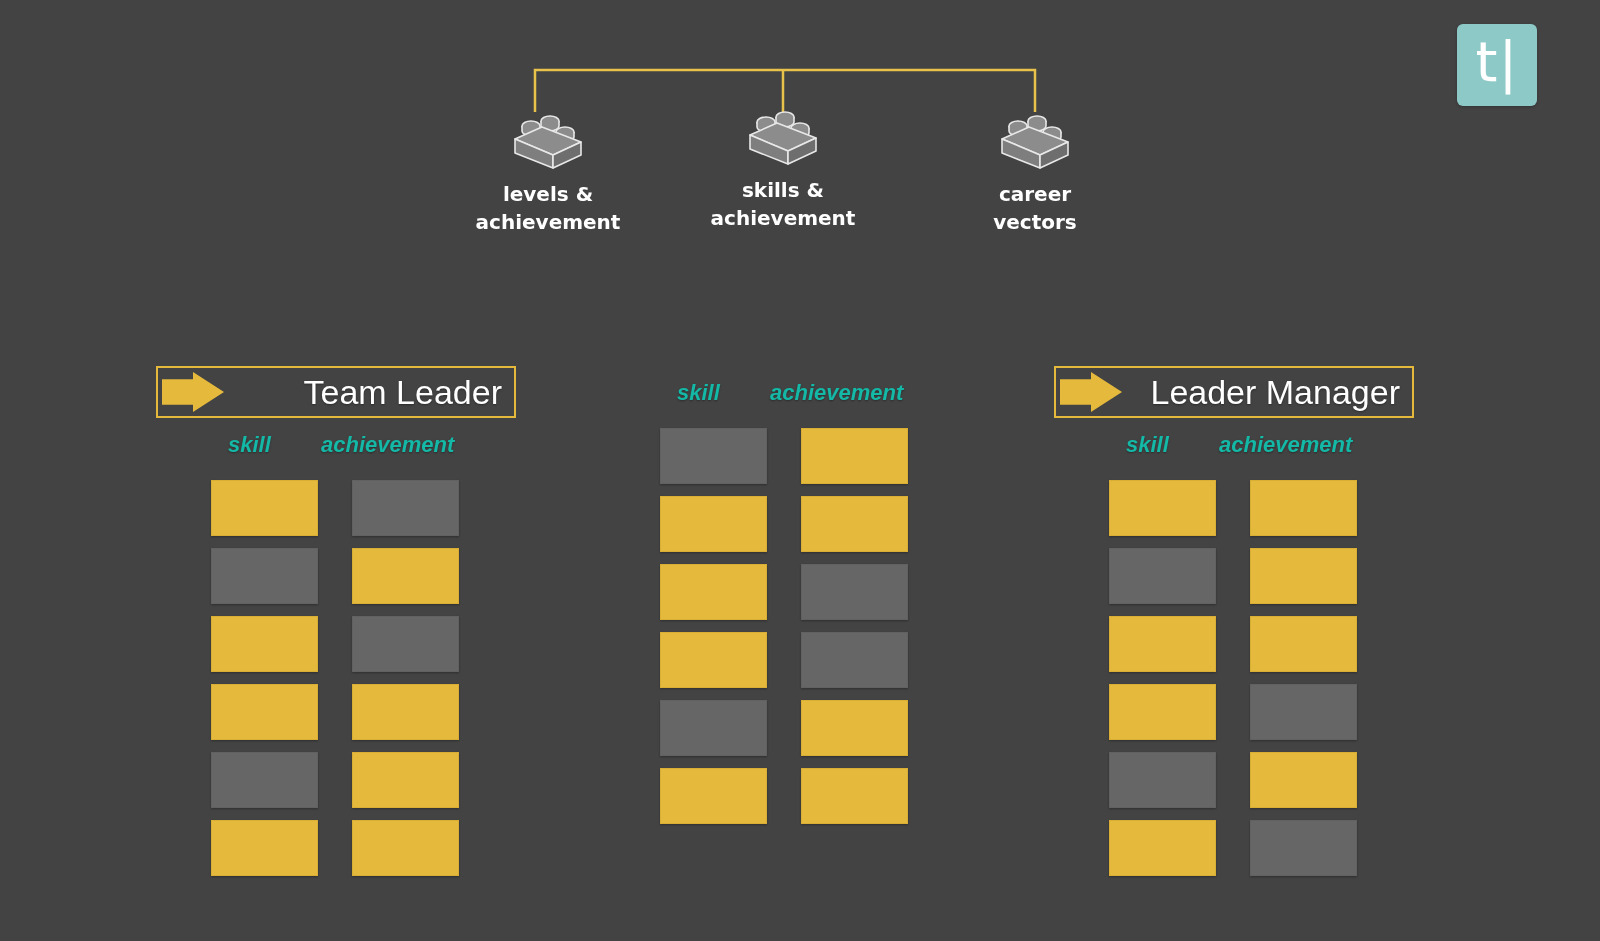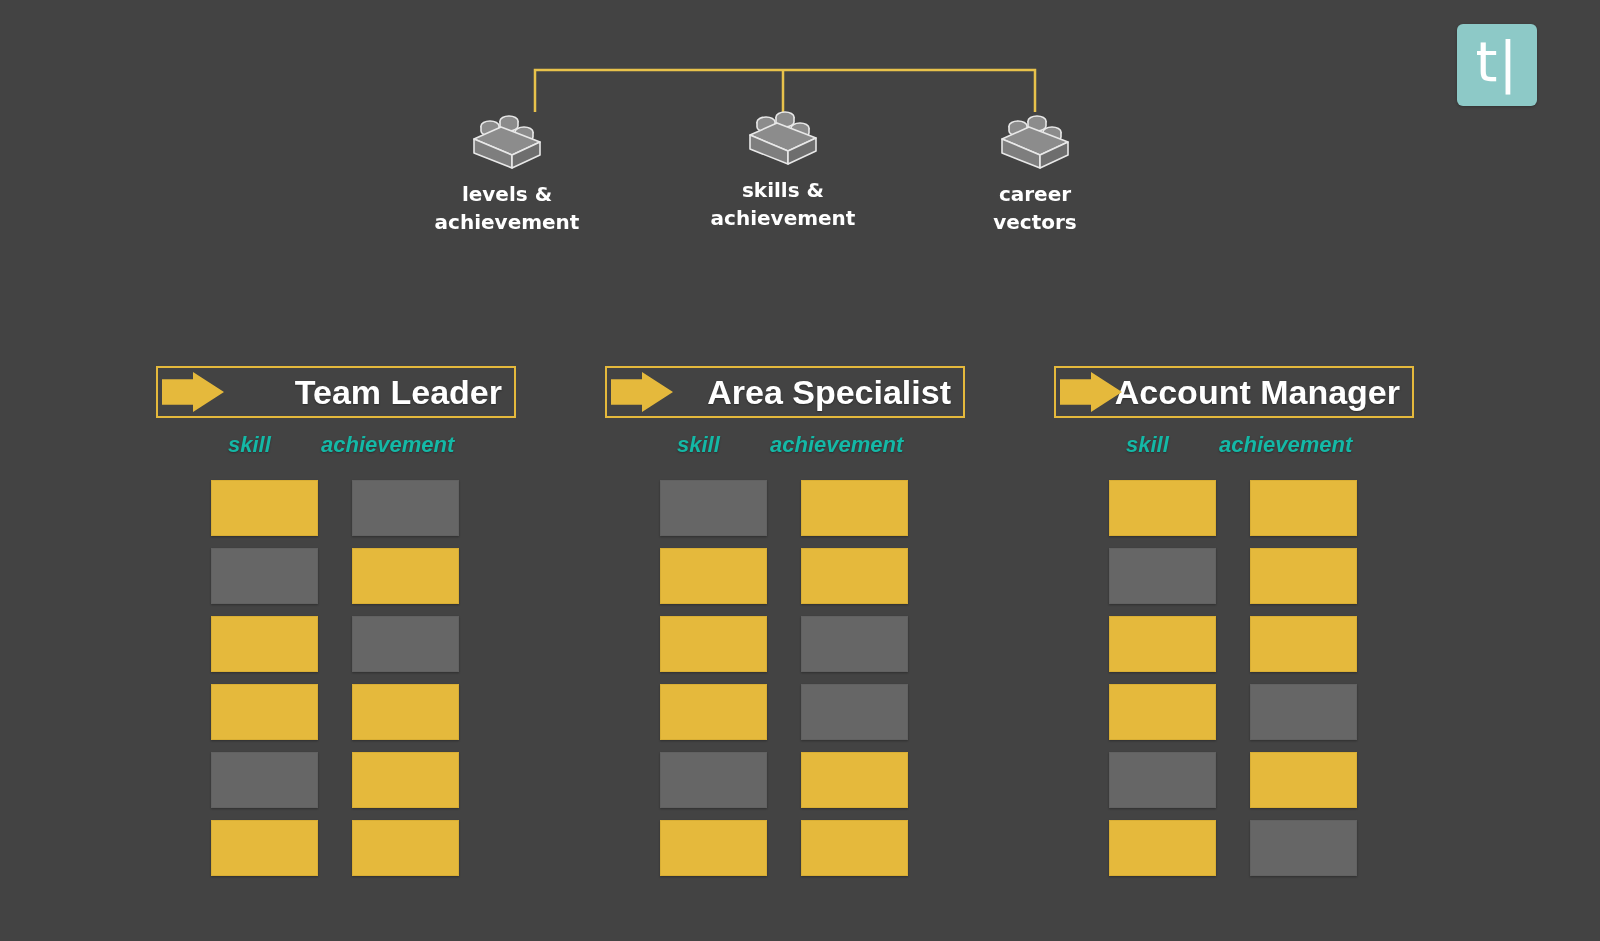--- a/index.html
+++ b/index.html
@@ -96,21 +96,21 @@
     left: 4px;
     top: 4px;
     width: 62px;
     height: 40px;
     background: #E5B93C;
     clip-path: polygon(0% 18%, 50% 18%, 50% 0%, 100% 50%, 50% 100%, 50% 82%, 0% 82%);
   }
   .col-title {
     font-family: "Liberation Sans", sans-serif;
     font-size: 34px;
-    font-weight: 700;
+    font-weight: 400;
     color: #FFFFFF;
     white-space: nowrap;
     text-shadow: 0 1px 2px rgba(0,0,0,0.35);
     margin-left: 32px;
   }
   .col-subheads {
     position: relative;
     height: 40px;
     margin-top: 14px;
   }
@@ -162,21 +162,21 @@
   <div class="logo">
     <span class="logo-text">t|</span>
   </div>
 
   <div class="tree">
     <svg class="tree-svg" width="1600" height="330" viewBox="0 0 1600 330">
       <path d="M535,112 L535,70 L1035,70 L1035,112 M783,70 L783,112" stroke="#E8C24B" stroke-width="2.5" fill="none"></path>
     </svg>
   </div>
 
-  <div class="brick-node" style="left:407px; top:112px;">
+  <div class="brick-node" style="left:448px; top:112px;">
     <svg class="brick-icon" width="86" height="60" viewBox="0 0 86 60">
       <g fill="#8C8C8C" stroke="#E8E8E8" stroke-width="1.6" stroke-linejoin="round">
         <ellipse cx="26" cy="14" rx="9" ry="5"></ellipse>
         <path d="M17,14 v5 a9,5 0 0 0 18,0 v-5"></path>
         <ellipse cx="45" cy="9" rx="9" ry="5"></ellipse>
         <path d="M36,9 v5 a9,5 0 0 0 18,0 v-5"></path>
         <ellipse cx="41" cy="25" rx="9" ry="5"></ellipse>
         <path d="M32,25 v5 a9,5 0 0 0 18,0 v-5"></path>
         <ellipse cx="60" cy="20" rx="9" ry="5"></ellipse>
         <path d="M51,20 v5 a9,5 0 0 0 18,0 v-5"></path>
@@ -266,24 +266,20 @@
           <div class="cell y" style="background: rgb(229, 185, 60);"></div>
         </div>
       <div class="grid-row">
           <div class="cell y" style="background: rgb(229, 185, 60);"></div>
           <div class="cell y" style="background: rgb(229, 185, 60);"></div>
         </div>
     </div>
   </div>
 
   <div class="column" style="left:605px;">
-    <div class="col-header">
-      <span class="col-header-arrow"></span>
-      <span class="col-title">Area Specialist</span>
-    </div>
     <div class="col-subheads">
       <span class="subhead skill">skill</span>
       <span class="subhead ach">achievement</span>
     </div>
     <div class="grid">
       <div class="grid-row">
           <div class="cell g" style="background: rgb(102, 102, 102);"></div>
           <div class="cell y" style="background: rgb(229, 185, 60);"></div>
         </div>
       <div class="grid-row">
@@ -305,21 +301,21 @@
       <div class="grid-row">
           <div class="cell y" style="background: rgb(229, 185, 60);"></div>
           <div class="cell y" style="background: rgb(229, 185, 60);"></div>
         </div>
     </div>
   </div>
 
   <div class="column" style="left:1054px;">
     <div class="col-header">
       <span class="col-header-arrow"></span>
-      <span class="col-title">Account Manager</span>
+      <span class="col-title">Leader Manager</span>
     </div>
     <div class="col-subheads">
       <span class="subhead skill">skill</span>
       <span class="subhead ach">achievement</span>
     </div>
     <div class="grid">
       <div class="grid-row">
           <div class="cell y" style="background: rgb(229, 185, 60);"></div>
           <div class="cell y" style="background: rgb(229, 185, 60);"></div>
         </div>

